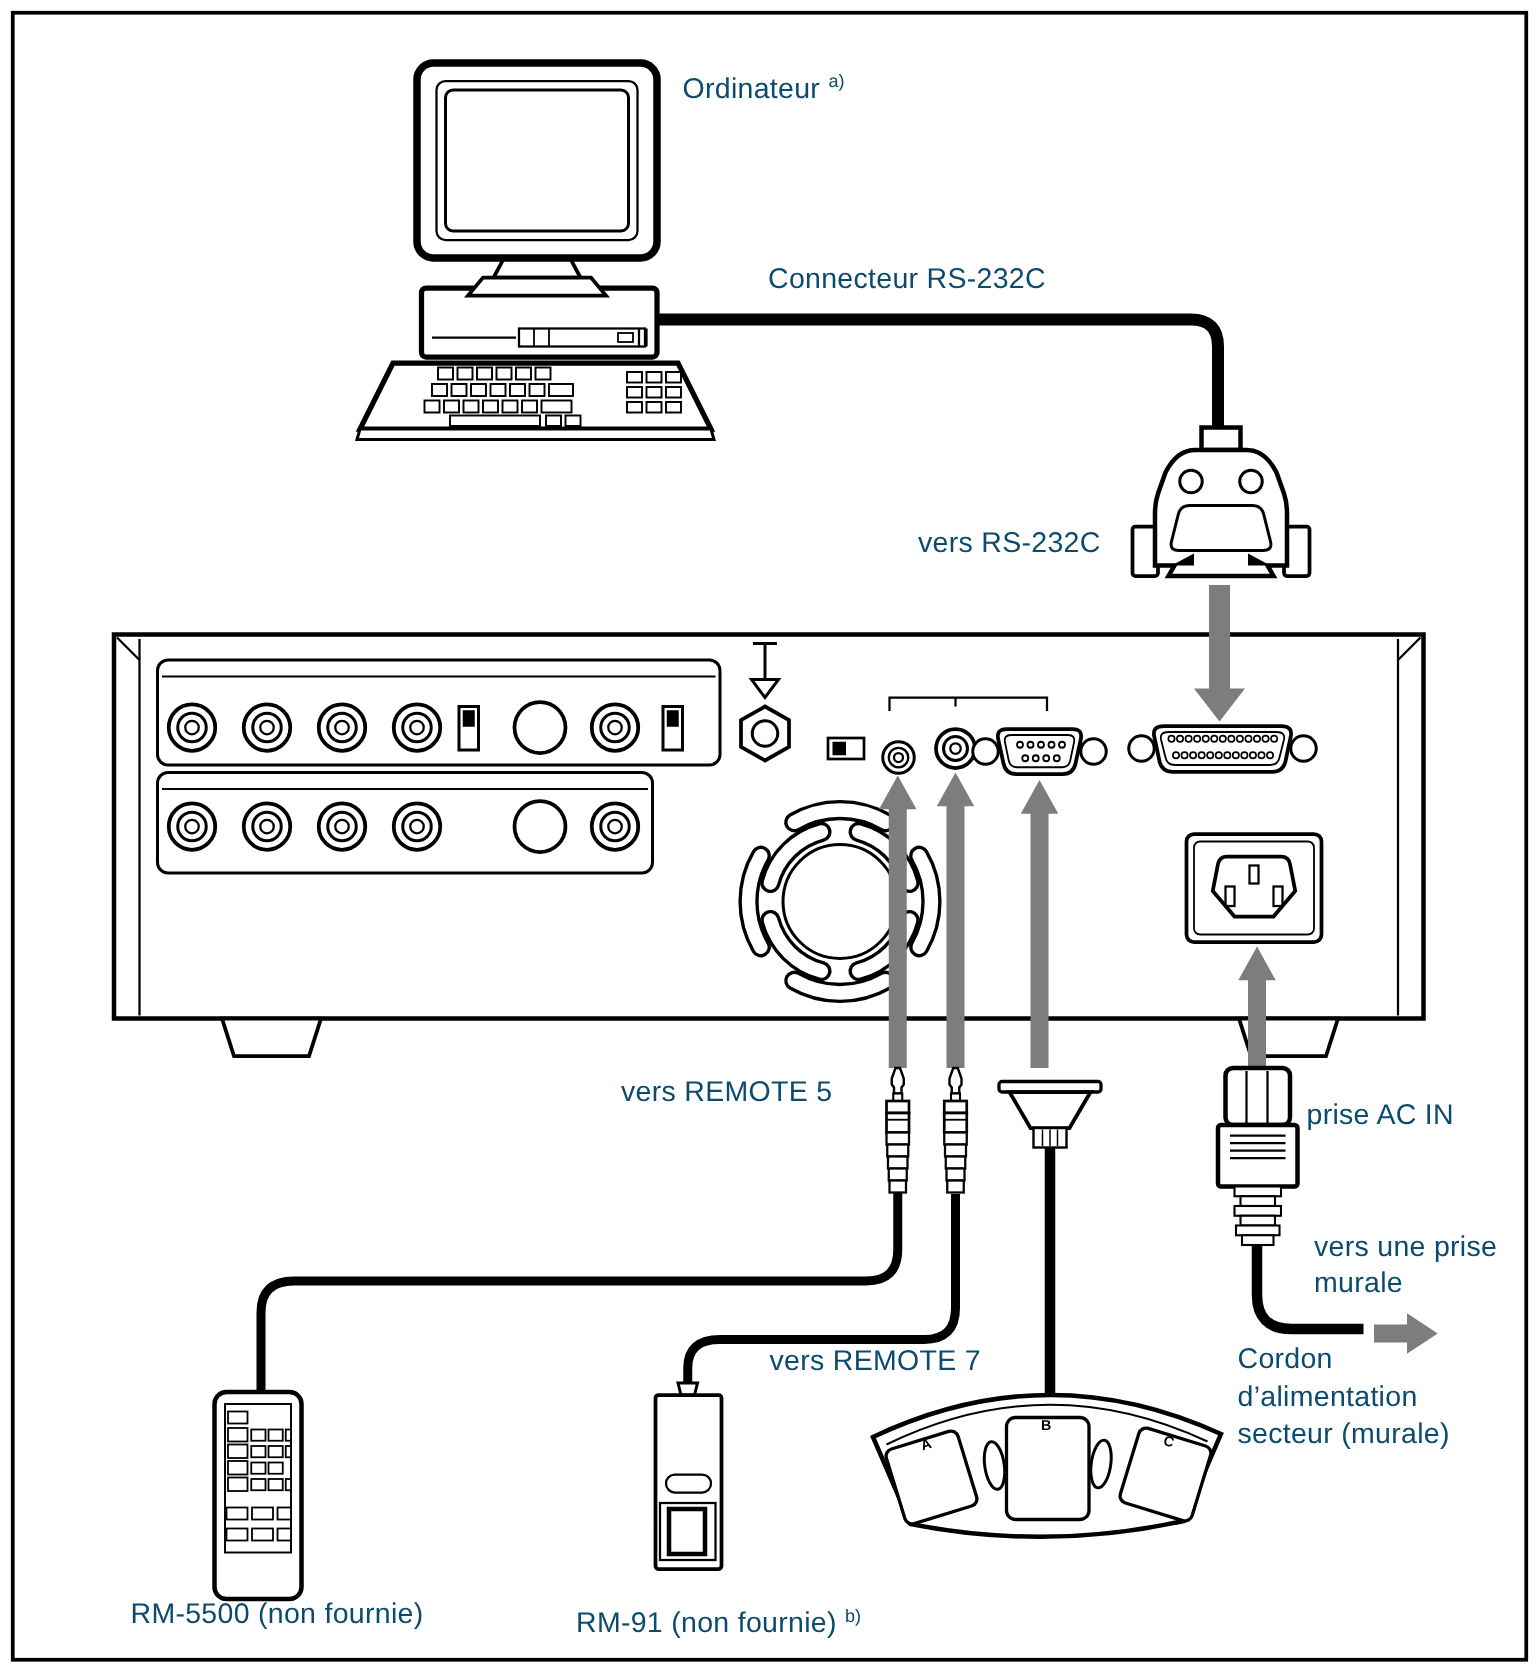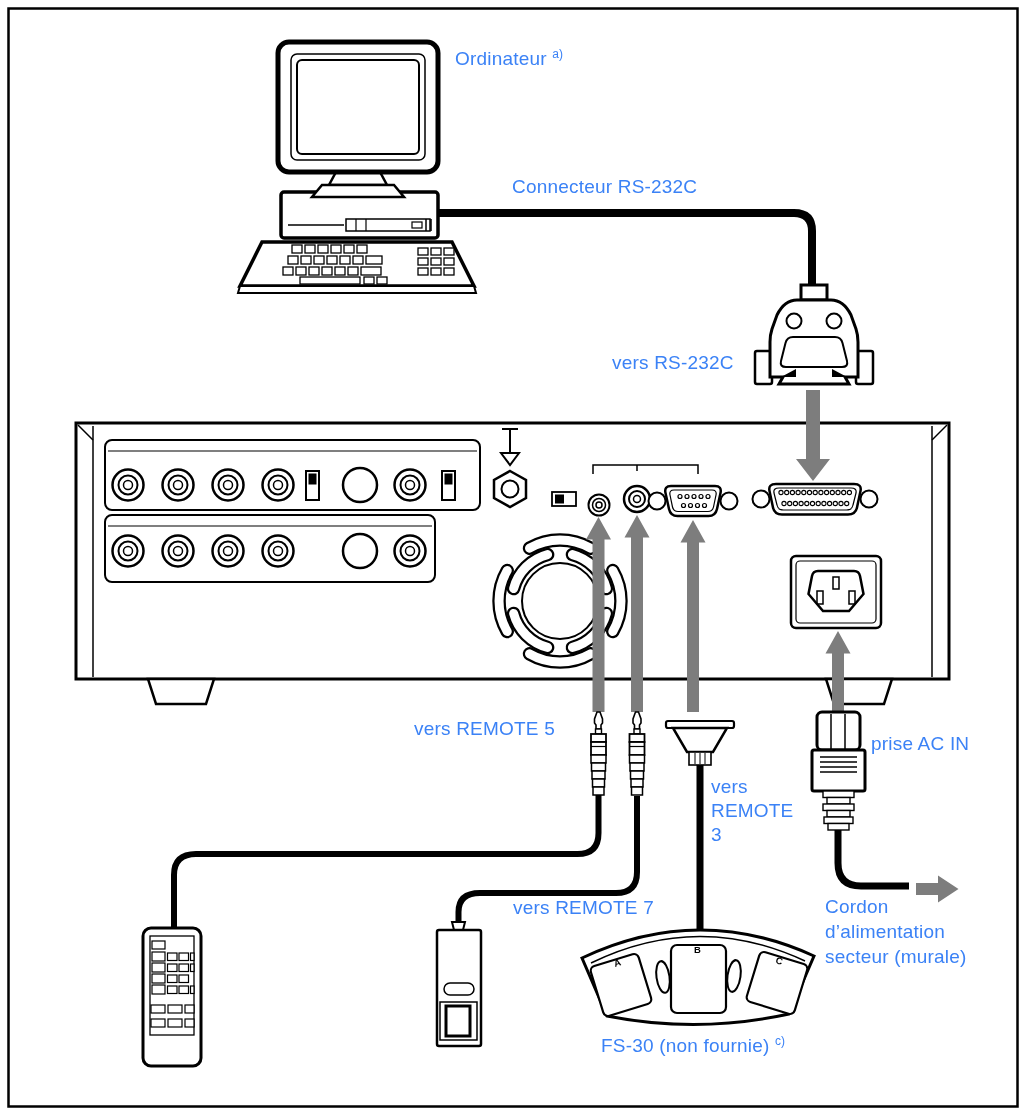--- a/index.html
+++ b/index.html
@@ -1,19 +1,19 @@
 <!DOCTYPE html>
 <html><head>
 <meta charset="utf-8">
 <style>
   html,body{margin:0;padding:0;background:#fff;}
   #stage{position:relative;width:1026px;height:1115px;background:#fff;overflow:hidden;
          font-family:"Liberation Sans",sans-serif;}
   #stage svg{position:absolute;left:0;top:0;}
-  .lbl{position:absolute;font-size:19px;line-height:24px;color:#3b82f6;white-space:nowrap;
+  .lbl{position:absolute;font-size:19px;line-height:24px;color:#0c4a6e;white-space:nowrap;
        letter-spacing:.2px;}
   .sup{font-size:12px;vertical-align:7px;letter-spacing:0;}
   .pedal{font-size:9.5px;font-weight:bold;font-family:"Liberation Sans",sans-serif;}
 </style>
 </head>
 <body>
 
 <div id="stage">
 
 <svg width="1026" height="1115" viewBox="0 0 1026 1115">
@@ -410,34 +410,34 @@
 </svg>
 
 <div class="lbl" style="left:455px;top:42px"><span>Ordinateur</span> <span class="sup">a)</span></div>
 
 <div class="lbl" style="left:512px;top:175px">Connecteur RS-232C</div>
 
 <div class="lbl" style="left:612px;top:351px">vers RS-232C</div>
 
 <div class="lbl" style="left:414px;top:717px">vers REMOTE 5</div>
 
-<div class="lbl" style="left:711px;top:775px">
-  <div>vers</div>
-  <div>REMOTE</div>
-  <div>3</div>
+
+<div class="lbl" style="left:871px;top:732px">prise AC IN</div>
+
+<div class="lbl" style="left:876px;top:820px">
+  <div>vers une prise</div>
+  <div>murale</div>
 </div>
-
-<div class="lbl" style="left:871px;top:732px">prise AC IN</div>
-
 
 <div class="lbl" style="left:825px;top:894px;line-height:25px">
   <div>Cordon</div>
   <div>d’alimentation</div>
   <div>secteur (murale)</div>
 </div>
 
 <div class="lbl" style="left:513px;top:896px">vers REMOTE 7</div>
 
-
-
-<div class="lbl" style="left:601px;top:1029px"><span>FS-30 (non fournie)</span> <span class="sup">c)</span></div>
+<div class="lbl" style="left:87px;top:1065px">RM-5500 (non fournie)</div>
+
+<div class="lbl" style="left:384px;top:1065px"><span>RM-91 (non fournie)</span> <span class="sup">b)</span></div>
+
 
 </div>
 
 </body></html>

